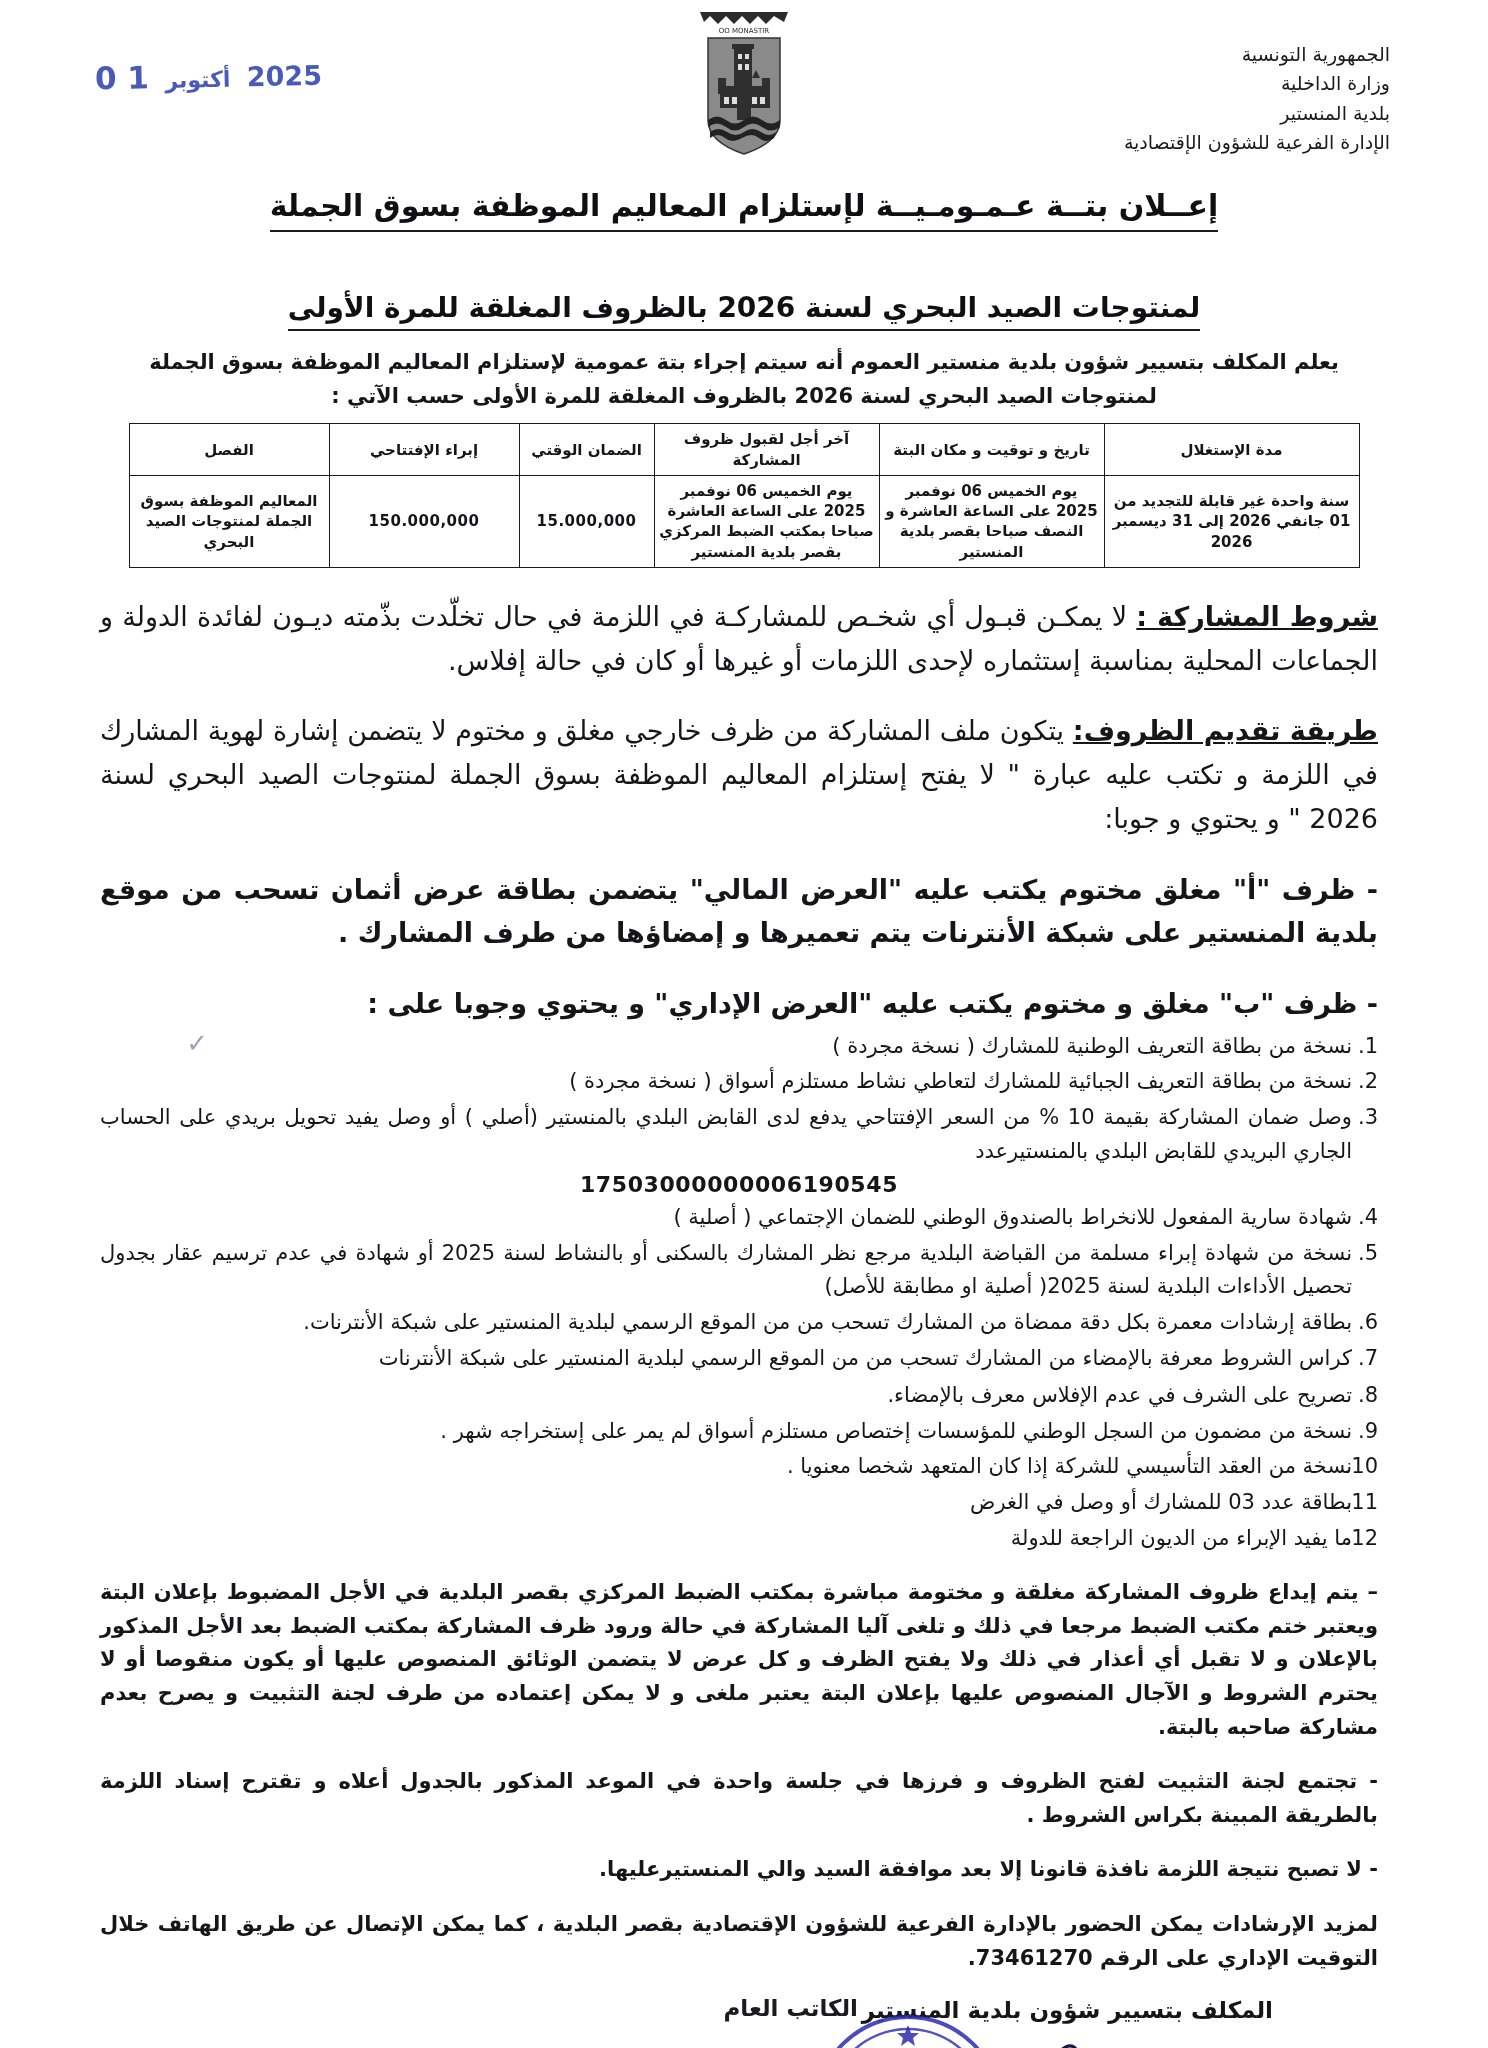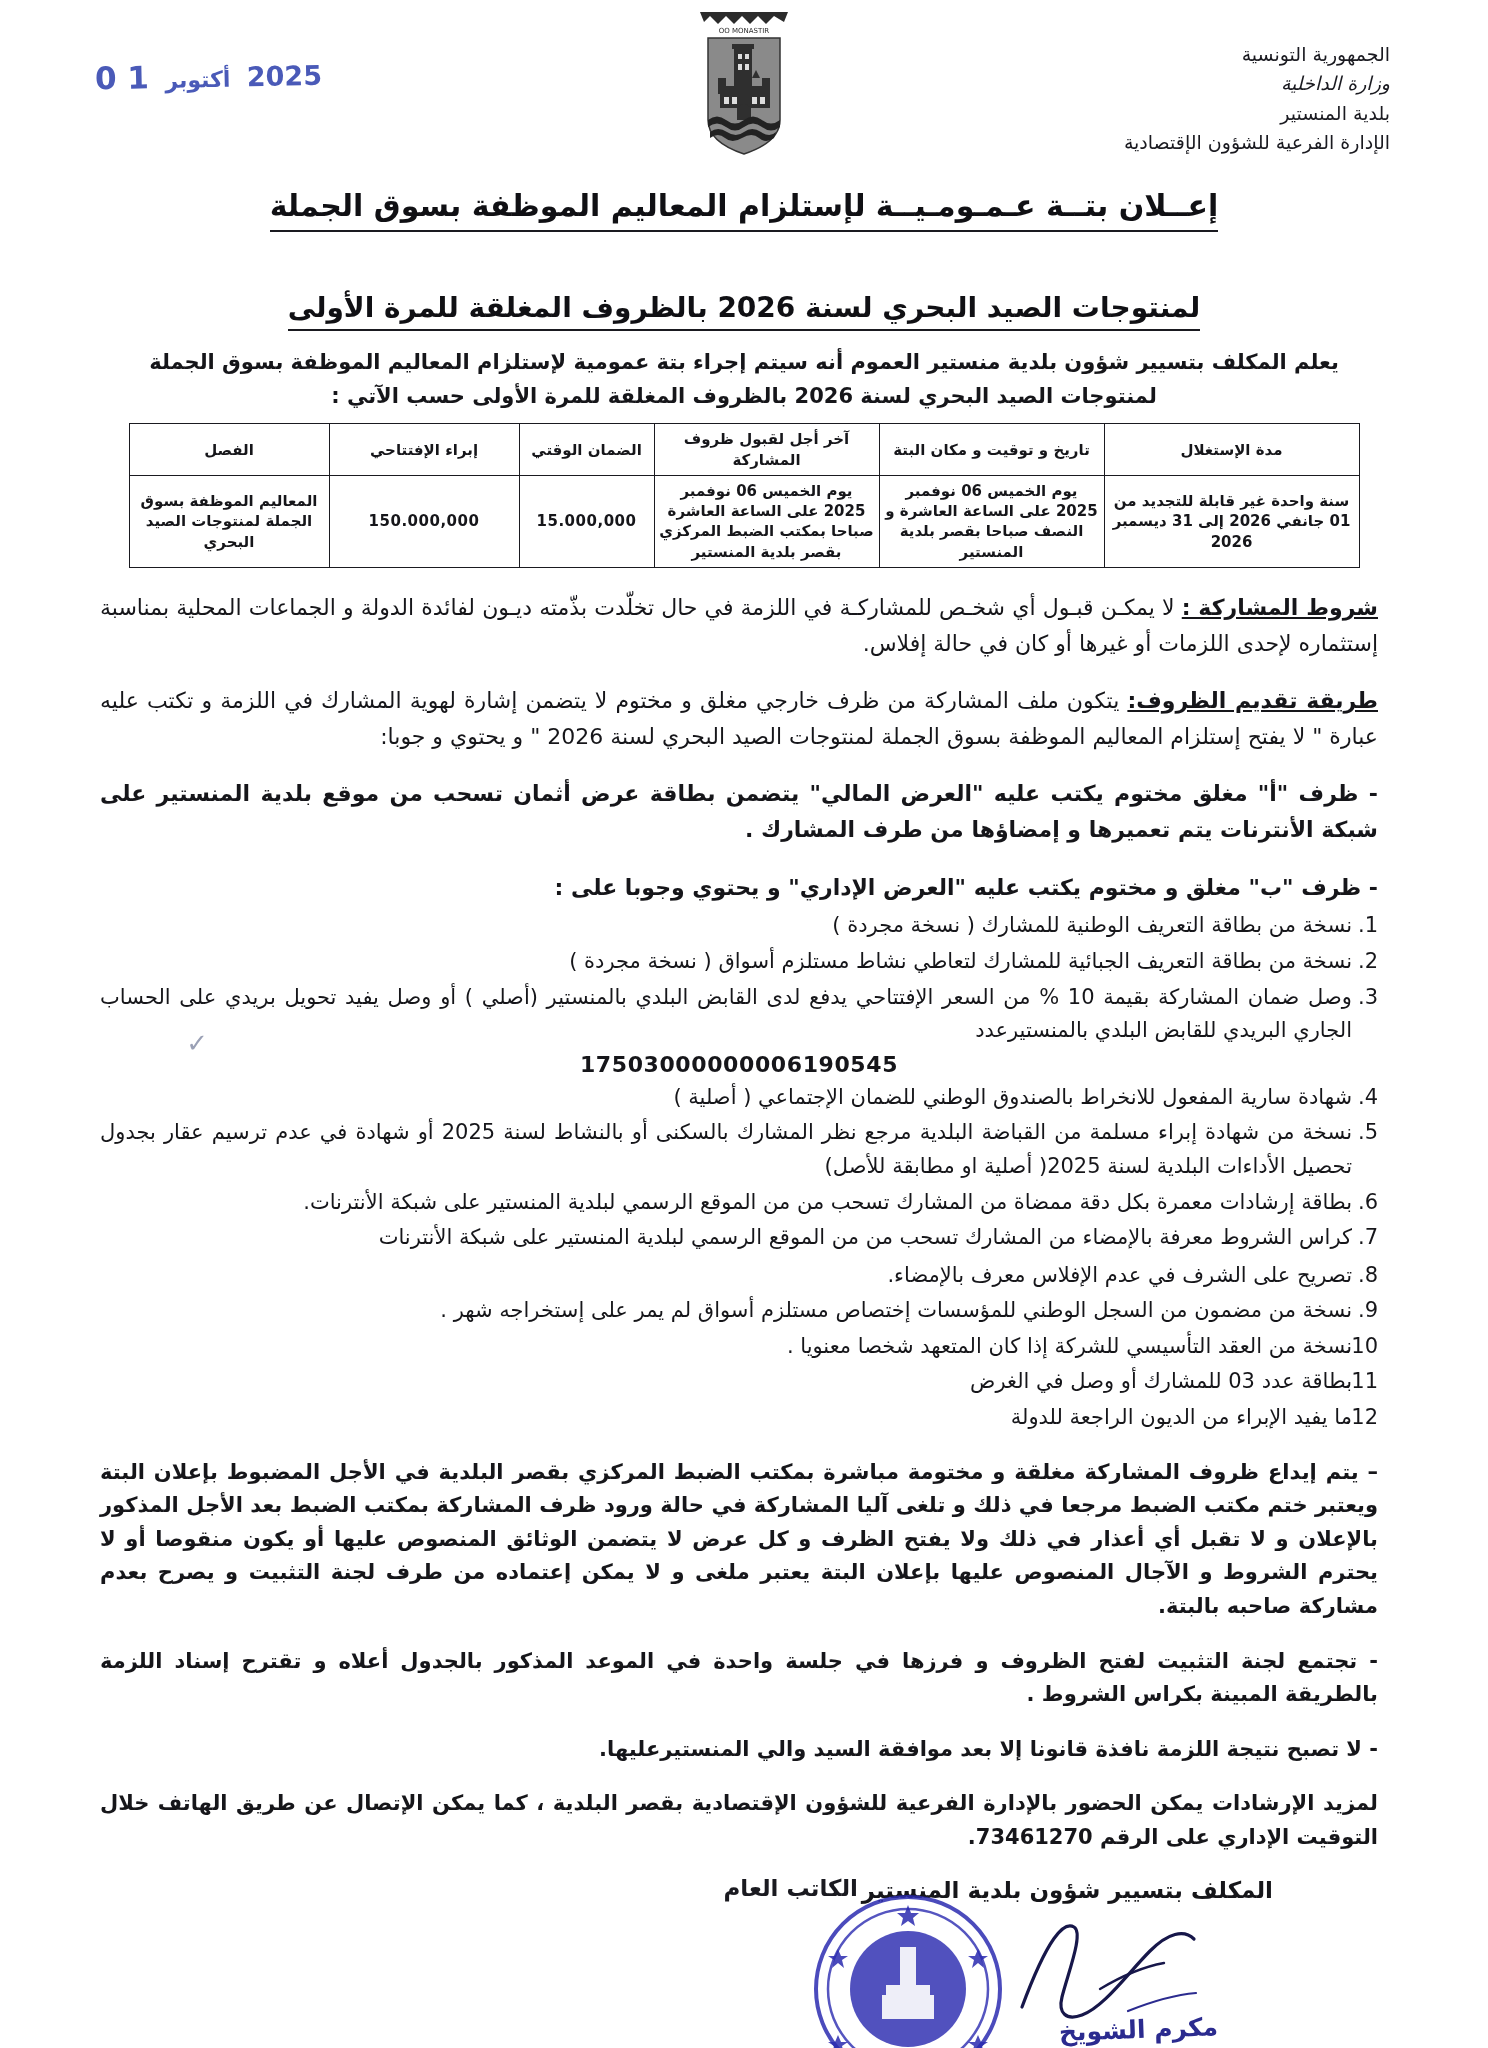--- a/index.html
+++ b/index.html
@@ -33,21 +33,21 @@
     position:absolute; left:50%; top:8px; transform:translateX(-50%);
     width:108px; height:150px;
   }
 
   .ministry-block {
     position:absolute; right:98px; top:40px;
     text-align:right; direction:rtl; line-height:1.55;
   }
   .ministry-block div { font-size:19px; color:#1a1a20; white-space:nowrap; }
   .ml1 { letter-spacing:1.5px; }
-  .ml2 { letter-spacing:5px;font-style:italic; }
+  .ml2 { letter-spacing:5px; }
   .ml3 { letter-spacing:4px; }
   .ml4 { font-size:17px; letter-spacing:0.3px; }
 
   
   .title-wrap { text-align:center; direction:rtl; margin-top:6px; }
   .title-1, .title-2 {
     display:inline-block;
     font-size:30px; font-weight:700;
     border-bottom:2px solid #1a1a20;
     padding-bottom:3px; margin-bottom:9px;
@@ -80,21 +80,21 @@
   .col-w1 { width:255px; }
   .col-w2 { width:225px; }
   .col-w3 { width:225px; }
   .col-w4 { width:135px; }
   .col-w5 { width:190px; }
   .col-w6 { width:200px; }
 
   
   .body { direction:rtl; margin:14px 110px 0 100px; }
   .para {
-    font-size:22px; line-height:1.62; text-align:justify;
+    font-size:27px; line-height:1.62; text-align:justify;
     margin-bottom:3px;
   }
   .para.bold { font-weight:700; }
   .lbl { font-weight:700; text-decoration:underline; }
 
   ol.reqs { list-style:none; margin:4px 0 4px 0; padding:0; direction:rtl; }
   ol.reqs > li {
     font-size:21px; line-height:1.6; text-align:justify;
     margin-bottom:2px; padding-right:26px; position:relative;
   }

